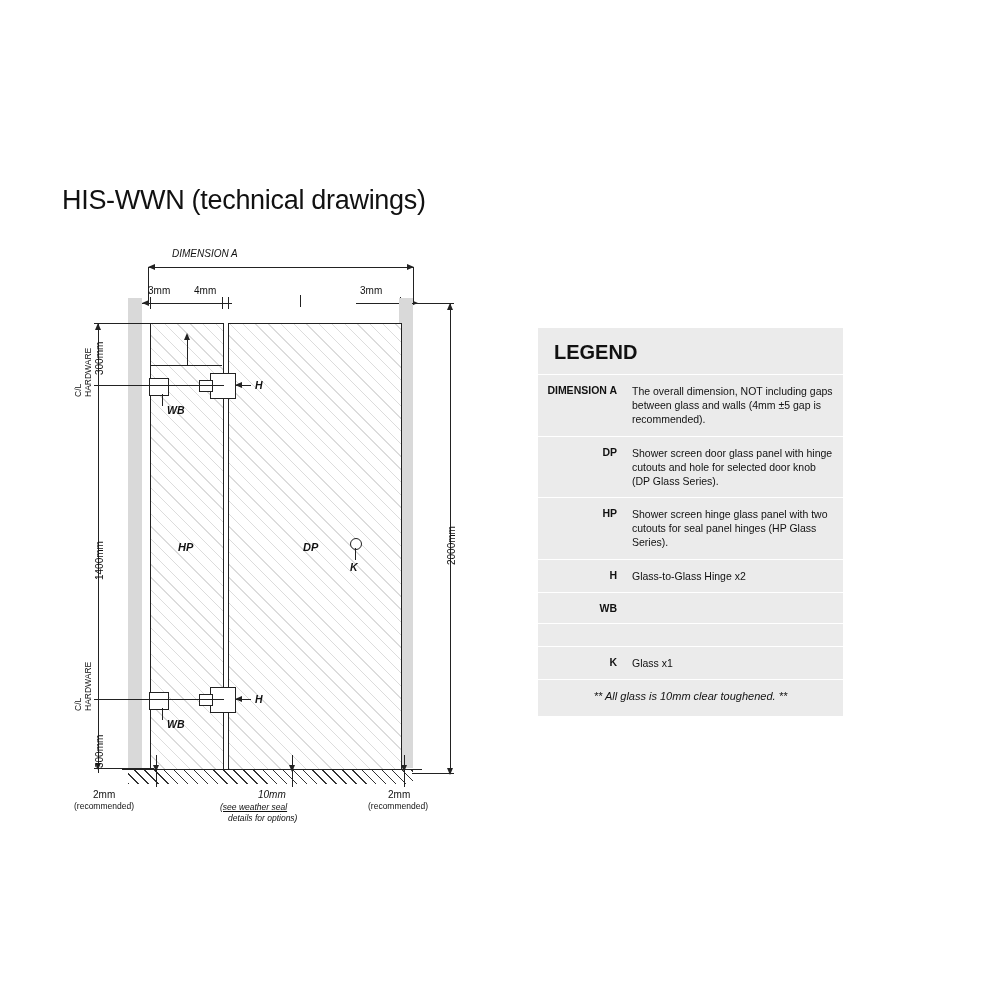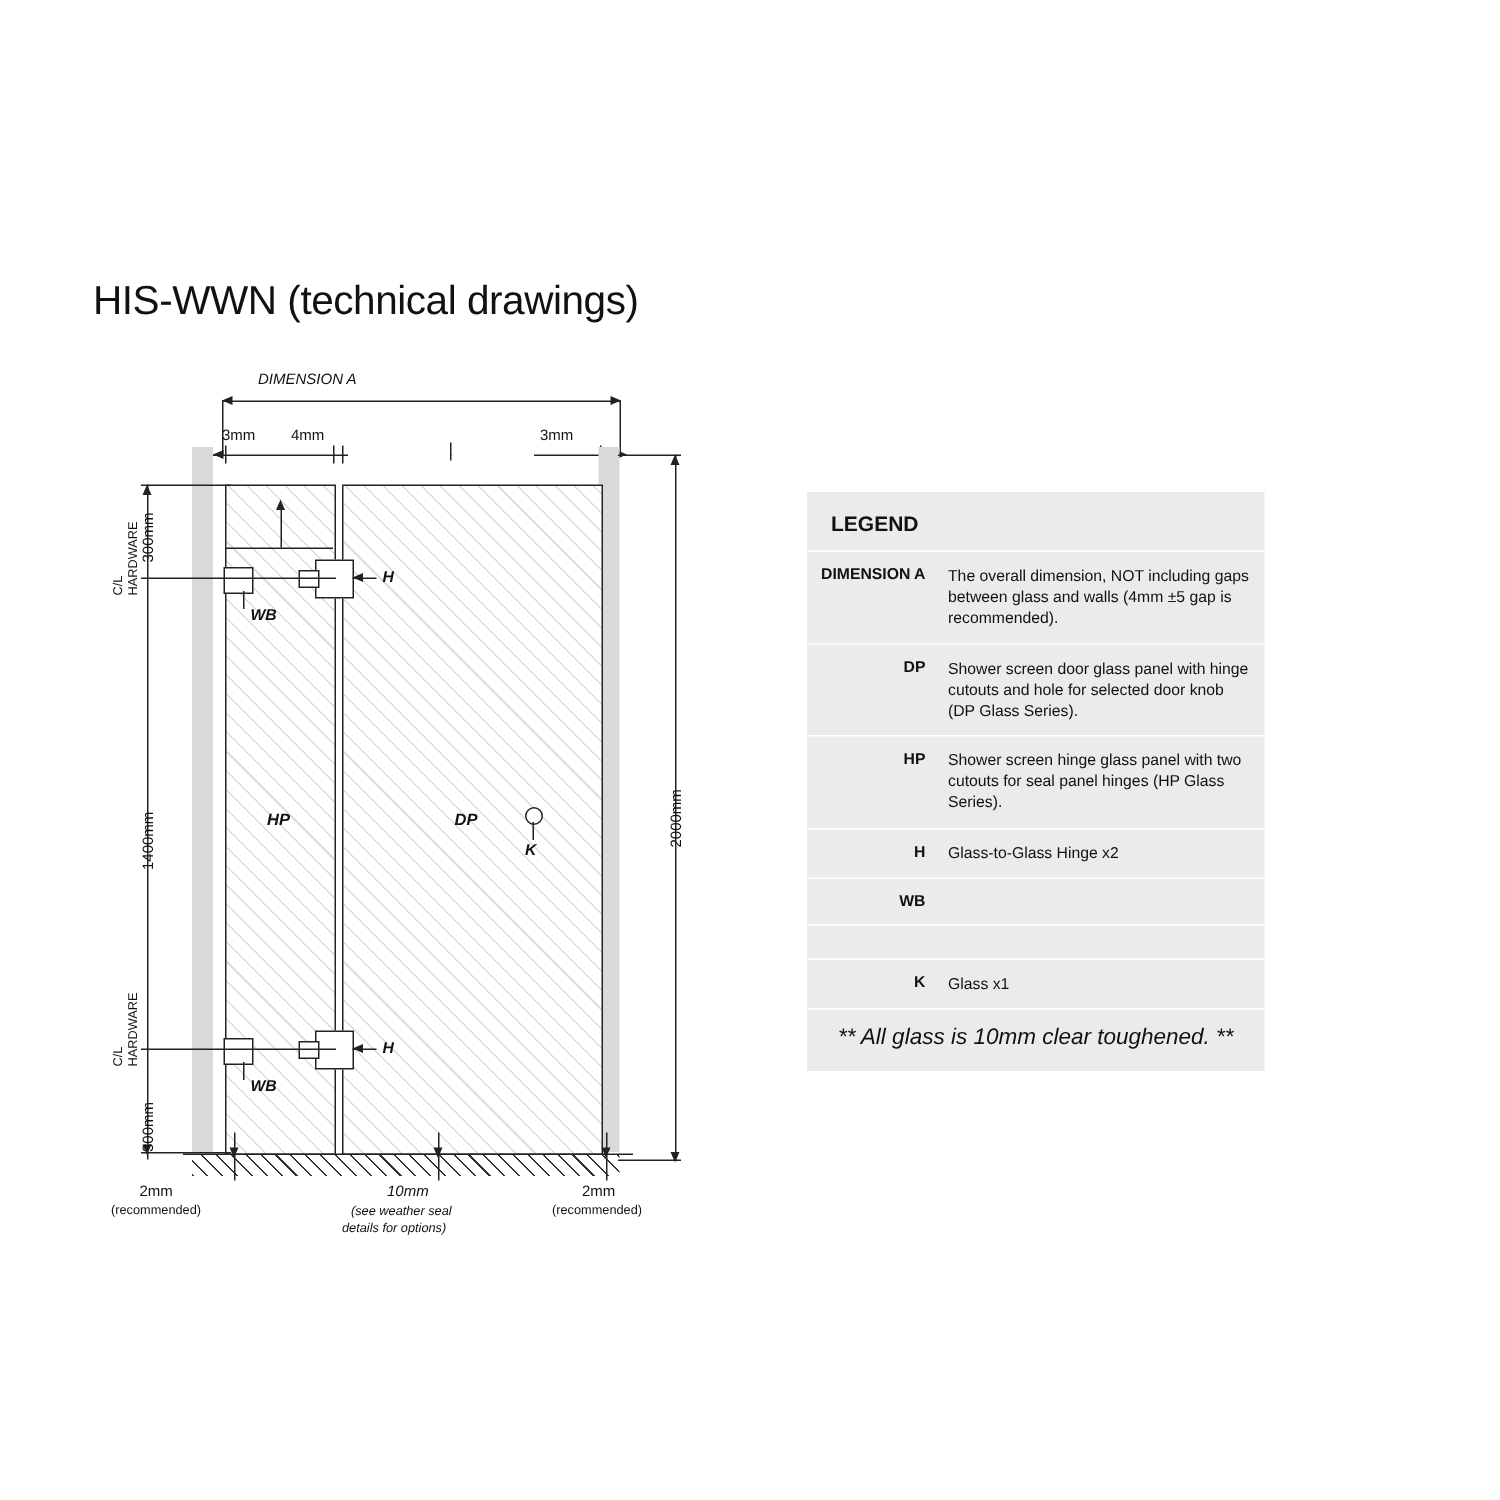--- a/index.html
+++ b/index.html
@@ -125,21 +125,21 @@
   
   .legend{
     position:absolute;
     left:538px; top:328px;
     width:305px;
     background:#ebebeb;
     font-size:10.5px;
   }
   .legend-title{
     padding:13px 16px 10px 16px;
-    font-size:14px;
+    font-size:20px;
     font-weight:bold;
     color:#111;
     border-bottom:1px solid #ffffff;
   }
   .lrow{
     display:flex;
     border-bottom:1px solid #ffffff;
   }
   .lrow .lkey{
     width:88px;
@@ -155,21 +155,21 @@
     flex:1;
     padding:9px 10px 9px 6px;
     line-height:1.35;
     color:#111;
     box-sizing:border-box;
   }
   .lrow.wide .lval{white-space:nowrap;font-size:10px;}
   .lrow.spacer{height:22px;}
   .legend-foot{
     padding:10px 16px 14px 16px;
-    font-size:15px;
+    font-size:11px;
     font-style:italic;
     text-align:center;
     color:#111;
   }
 </style>
 </head>
 <body>
 
 <div class="page-title">HIS-WWN (technical drawings)</div>
 
@@ -258,21 +258,21 @@
   <div class="ln h1" style="left:62px; top:524px; width:300px;"></div>
 
   <div class="ln v1" style="left:96px; top:510px; height:32px;"></div>
   <div class="arr arr-d" style="left:93px; top:520px;"></div>
   <div class="dimtext" style="left:33px; top:544px;">2mm</div>
   <div class="dimtext tiny" style="left:14px; top:556px;">(recommended)</div>
 
   <div class="ln v1" style="left:232px; top:510px; height:32px;"></div>
   <div class="arr arr-d" style="left:229px; top:520px;"></div>
   <div class="dimtext ital" style="left:198px; top:544px;">10mm</div>
-  <div class="dimtext tiny ital" style="left:174px; top:557px;">(see weather seal</div>
+  <div class="dimtext tiny ital" style="left:160px; top:557px;text-decoration:underline;">(see weather seal</div>
   <div class="dimtext tiny ital" style="left:168px; top:568px;">details for options)</div>
 
   <div class="ln v1" style="left:344px; top:510px; height:32px;"></div>
   <div class="arr arr-d" style="left:341px; top:520px;"></div>
   <div class="dimtext" style="left:328px; top:544px;">2mm</div>
   <div class="dimtext tiny" style="left:308px; top:556px;">(recommended)</div>
 </div>
 
 <div class="legend">
   <div class="legend-title">LEGEND</div>

